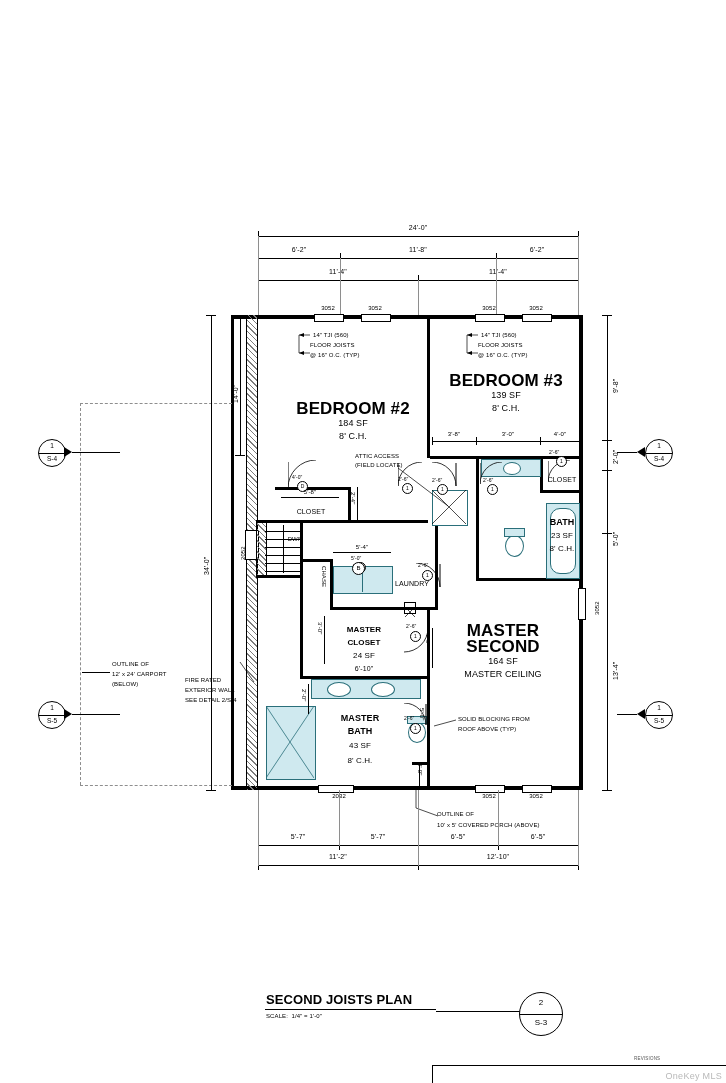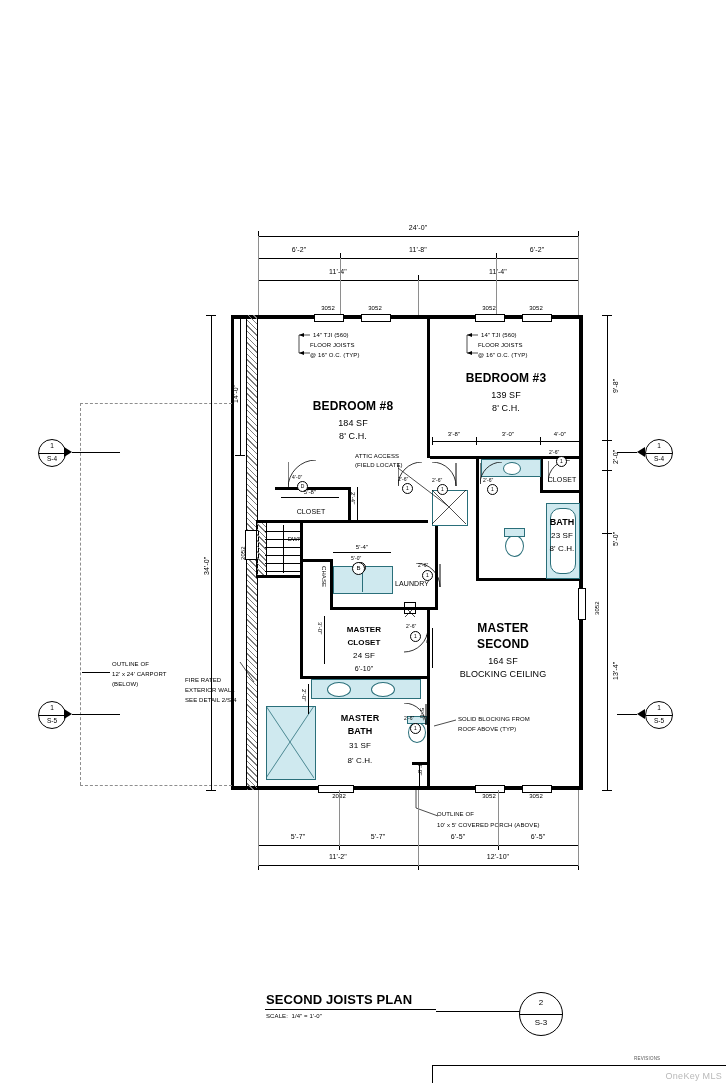--- a/index.html
+++ b/index.html
@@ -29,21 +29,21 @@
     letter-spacing: 0.1px;
   }
   .c { text-align: center; transform: translateX(-50%); }
   .vert { transform-origin: 0 0; }
 
   .f5  { font-size: 5px; }
   .f6  { font-size: 6px; }
   .f7  { font-size: 7px; }
   .f8  { font-size: 8px; }
   .f9  { font-size: 9px; }
-  .f12 { font-size: 12px; }
+  .f12 { font-size: 17px; }
   .f13 { font-size: 13px; }
   .b { font-weight: bold; }
 
   
   .hl { position: absolute; height: 0; border-top: 1px solid #000; }
   .vl { position: absolute; width: 0; border-left: 1px solid #000; }
   .gray { border-color: #8e8e8e; }
   .dash { border-top-style: dashed; }
   .vdash { border-left-style: dashed; }
 
@@ -303,36 +303,36 @@
         <line x1="24" y1="0" x2="24" y2="24" stroke="#000" stroke-width="1"></line>
       </svg>
   </div>
   <div class="abs" style="left:404px; top:703px;">
     <svg width="24" height="24">
         <path d="M22,22 A22,22 0 0 0 0,0" fill="none" stroke="#000" stroke-width="0.8"></path>
         <line x1="22" y1="22" x2="22" y2="1" stroke="#000" stroke-width="1"></line>
       </svg>
   </div>
 
-  <div class="t f12 b c" style="left:353px; top:400px;">BEDROOM #8</div>
+  <div class="t f12 b c" style="left:353px; top:400px;">BEDROOM #2</div>
   <div class="t f9 c" style="left:353px; top:419px;">184 SF</div>
   <div class="t f9 c" style="left:353px; top:432px;">8' C.H.</div>
 
   <div class="t f12 b c" style="left:506px; top:372px;">BEDROOM #3</div>
   <div class="t f9 c" style="left:506px; top:391px;">139 SF</div>
   <div class="t f9 c" style="left:506px; top:404px;">8' C.H.</div>
 
   <div class="t f12 b c" style="left:503px; top:622px;">MASTER</div>
   <div class="t f12 b c" style="left:503px; top:638px;">SECOND</div>
   <div class="t f9 c" style="left:503px; top:657px;">164 SF</div>
-  <div class="t f9 c" style="left:503px; top:670px;">BLOCKING CEILING</div>
+  <div class="t f9 c" style="left:503px; top:670px;">MASTER CEILING</div>
 
   <div class="t f9 b c" style="left:360px; top:714px;">MASTER</div>
   <div class="t f9 b c" style="left:360px; top:727px;">BATH</div>
-  <div class="t f8 c" style="left:360px; top:742px;">31 SF</div>
+  <div class="t f8 c" style="left:360px; top:742px;">43 SF</div>
   <div class="t f8 c" style="left:360px; top:757px;">8' C.H.</div>
 
   <div class="t f8 b c" style="left:364px; top:626px;">MASTER</div>
   <div class="t f8 b c" style="left:364px; top:639px;">CLOSET</div>
   <div class="t f8 c" style="left:364px; top:652px;">24 SF</div>
   <div class="t f7 c" style="left:364px; top:665px;">6'-10"</div>
 
   <div class="t f9 b c" style="left:562px; top:518px;">BATH</div>
   <div class="t f8 c" style="left:562px; top:532px;">23 SF</div>
   <div class="t f8 c" style="left:562px; top:545px;">8' C.H.</div>

